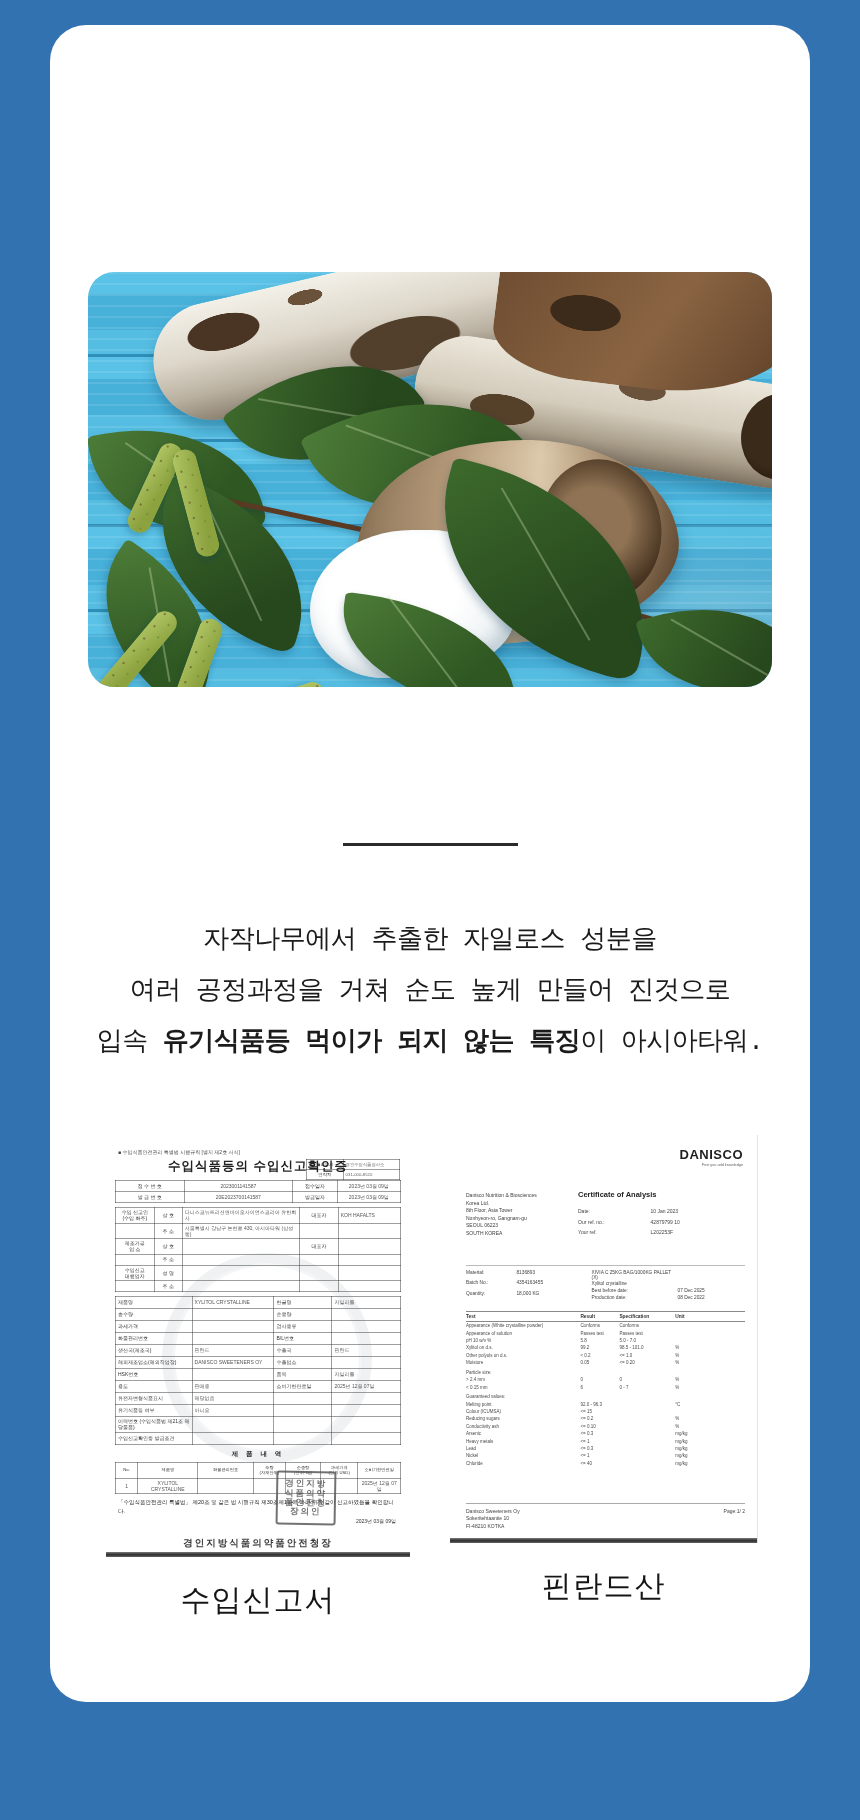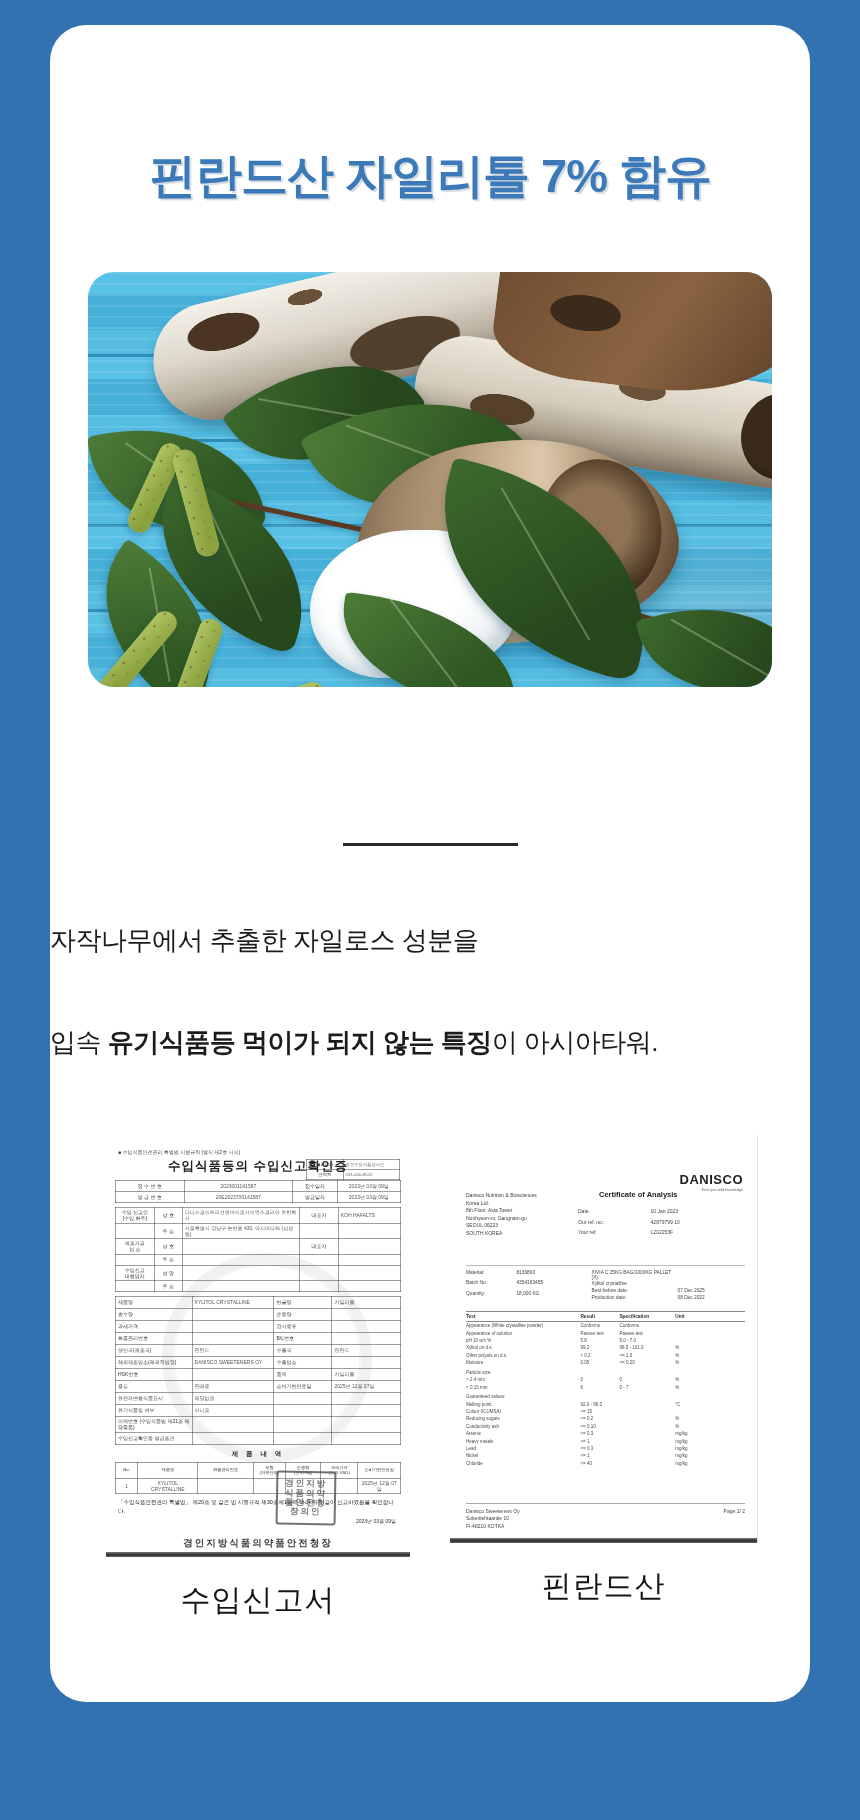--- a/index.html
+++ b/index.html
@@ -62,22 +62,22 @@
   .twig{position:absolute;height:5px;background:#5a3a22;border-radius:3px;box-shadow:0 3px 4px rgba(8,60,92,.25);}
   .crystals{position:absolute;left:222px;top:258px;width:204px;height:148px;
     border-radius:55% 45% 60% 40% / 60% 55% 45% 50%;
     background:radial-gradient(circle at 40% 32%, #ffffff 0 42%, #eef3f5 72%, #d9e3e8 100%);
     box-shadow:0 7px 10px rgba(15,80,110,.25), inset -7px -9px 16px rgba(150,170,182,.45);}
 
   
   .sec-heading{position:absolute;top:759px;left:0;width:100%;text-align:center;
     font-size:38px;font-weight:800;color:#1a1a1a;line-height:46px;letter-spacing:-0.5px;}
   .sec-rule{position:absolute;top:818px;left:50%;width:175px;height:3px;margin-left:-87px;background:#2a2a2a;}
-  .desc{position:absolute;top:864px;left:0;width:100%;
-    font-size:26px;color:#1b1b1b;line-height:51px;letter-spacing:-0.5px;}
+  .desc{position:absolute;top:864px;left:0;width:100%;text-align:center;
+    font-size:26px;color:#1b1b1b;line-height:51px;letter-spacing:-0.5px;font-family:Liberation Mono, monospace;}
   .desc b{font-weight:800;}
 
   
   .doc-col{position:absolute;top:1110px;margin:0;}
   .doc-col.left{left:56px;width:304px;}
   .doc-col.right{left:400px;width:307px;}
   .docpage{position:relative;width:100%;height:408px;background:#fff;overflow:hidden;}
   .docpage::after{content:"";position:absolute;left:0;right:0;bottom:0;height:5px;
     background:linear-gradient(180deg,#7a7a7a,#2d2d2d 55%,#666);}
   .doc-label{margin-top:28px;text-align:center;font-size:30px;line-height:34px;color:#151515;letter-spacing:1px;font-family:Liberation Mono, monospace;}
@@ -125,24 +125,24 @@
   .seal{position:absolute;left:170px;top:336px;width:56px;height:50px;border:2.5px solid #5a5a5a;
     border-radius:3px;transform:rotate(1deg);opacity:.85;display:flex;align-items:center;justify-content:center;}
   .seal-text{font-family:"Liberation Serif","DejaVu Serif",serif;font-size:8.5px;font-weight:700;
     color:#555;line-height:1.1;letter-spacing:2px;text-align:center;}
   .watermark{position:absolute;left:56px;top:118px;width:190px;height:190px;border-radius:50%;
     border:10px solid rgba(100,115,130,.10);box-shadow:inset 0 0 0 3px rgba(100,115,130,.07);}
 
   
   .edoc{border-right:1px solid #e3e3e3;color:#444;}
   .edoc-logo{position:absolute;top:12px;right:14px;text-align:right;}
-  .edoc-logo .word{font-size:13px;font-weight:800;letter-spacing:0.5px;color:#1f1f1f;margin-top:25px;}
+  .edoc-logo .word{font-size:13px;font-weight:800;letter-spacing:0.5px;color:#1f1f1f;}
   .edoc-logo .tag{font-size:3.8px;color:#666;margin-top:1px;}
   .edoc-addr{position:absolute;top:57px;left:16px;font-size:5px;line-height:1.5;color:#3d3d3d;}
-  .edoc-title{position:absolute;top:55px;left:128px;font-size:7.5px;font-weight:800;color:#222;margin-left:21px;}
+  .edoc-title{position:absolute;top:55px;left:128px;font-size:7.5px;font-weight:800;color:#222;}
   .edoc-meta{position:absolute;top:72px;left:128px;width:165px;border-collapse:collapse;}
   .edoc-meta td{font-size:5px;padding:1px 0 3.5px 0;color:#444;vertical-align:top;}
   .edoc-meta td:first-child{width:44%;}
   .mat{position:absolute;top:130px;left:16px;right:12px;border-top:1px solid #bbb;padding-top:3px;
     display:flex;justify-content:space-between;}
   .mat table{border-collapse:collapse;}
   .mat .ml{width:43%;}
   .mat .mr{width:55%;}
   .mat td{font-size:4.8px;padding:0.8px 0;color:#444;vertical-align:top;}
   .ml td:first-child{width:42%;}
@@ -157,21 +157,20 @@
   .tests th:nth-child(3),.tests td:nth-child(3){width:20%;}
   .tests th:nth-child(4),.tests td:nth-child(4){width:25%;}
   .efoot{position:absolute;top:368px;left:16px;right:12px;border-top:1px solid #aaa;padding-top:4px;
     display:flex;justify-content:space-between;font-size:5px;color:#444;line-height:1.45;}
 </style>
 </head>
 <body>
 
 <div class="card">
 
-  <h1 class="main-title">핀란드산 자일리톨 7% 함유</h1>
 
   <div class="photo" title="파란 나무판 위의 자작나무 통나무, 자작나무 잎, 꽃이삭과 자일리톨 결정">
     <div class="streaks"></div>
     <div class="log log1"></div>
     <div class="log log2"></div>
     <div class="bark-top"></div>
     <div class="leaf dark" style="left:150px;top:85px;width:175px;height:112px;transform:rotate(-35deg);"></div>
     <div class="leaf" style="left:230px;top:118px;width:205px;height:132px;transform:rotate(-25deg);"></div>
     <div class="leaf" style="left:8px;top:150px;width:162px;height:120px;transform:rotate(-10deg);"></div>
     <div class="twig" style="left:120px;top:250px;width:260px;transform:rotate(12deg);"></div>
@@ -185,21 +184,21 @@
     <div class="leaf dark" style="left:558px;top:328px;width:152px;height:102px;transform:rotate(-15deg);"></div>
     <div class="catkin" style="left:55px;top:168px;height:96px;transform:rotate(25deg);"></div>
     <div class="catkin" style="left:96px;top:176px;height:110px;transform:rotate(-15deg);"></div>
     <div class="catkin" style="left:34px;top:328px;height:120px;transform:rotate(40deg);"></div>
     <div class="catkin" style="left:95px;top:344px;height:114px;transform:rotate(20deg);"></div>
     <div class="catkin" style="left:182px;top:388px;height:88px;transform:rotate(72deg);"></div>
   </div>
 
   <div class="sec-rule"></div>
 
-  <p class="desc"><span>자작나무에서 추출한 자일로스 성분을</span><br><br><span>입속 </span><b>유기식품등 먹이가 되지 않는 특징</b><span>이 아시아타워.</span></p>
+  <p class="desc"><span>자작나무에서 추출한 자일로스 성분을</span><br><span>여러 공정과정을 거쳐 순도 높게 만들어 진것으로</span><br><span>입속 </span><b>유기식품등 먹이가 되지 않는 특징</b><span>이 아시아타워.</span></p>
 
   <figure class="doc-col left">
     <div class="docpage kdoc">
       <div class="watermark"></div>
       <div class="kdoc-note">■ 수입식품안전관리 특별법 시행규칙 [별지 제2호 서식]</div>
       <div class="kdoc-title">수입식품등의 수입신고확인증</div>
       <div class="infobox">
         <table>
             <tbody>
               <tr>

